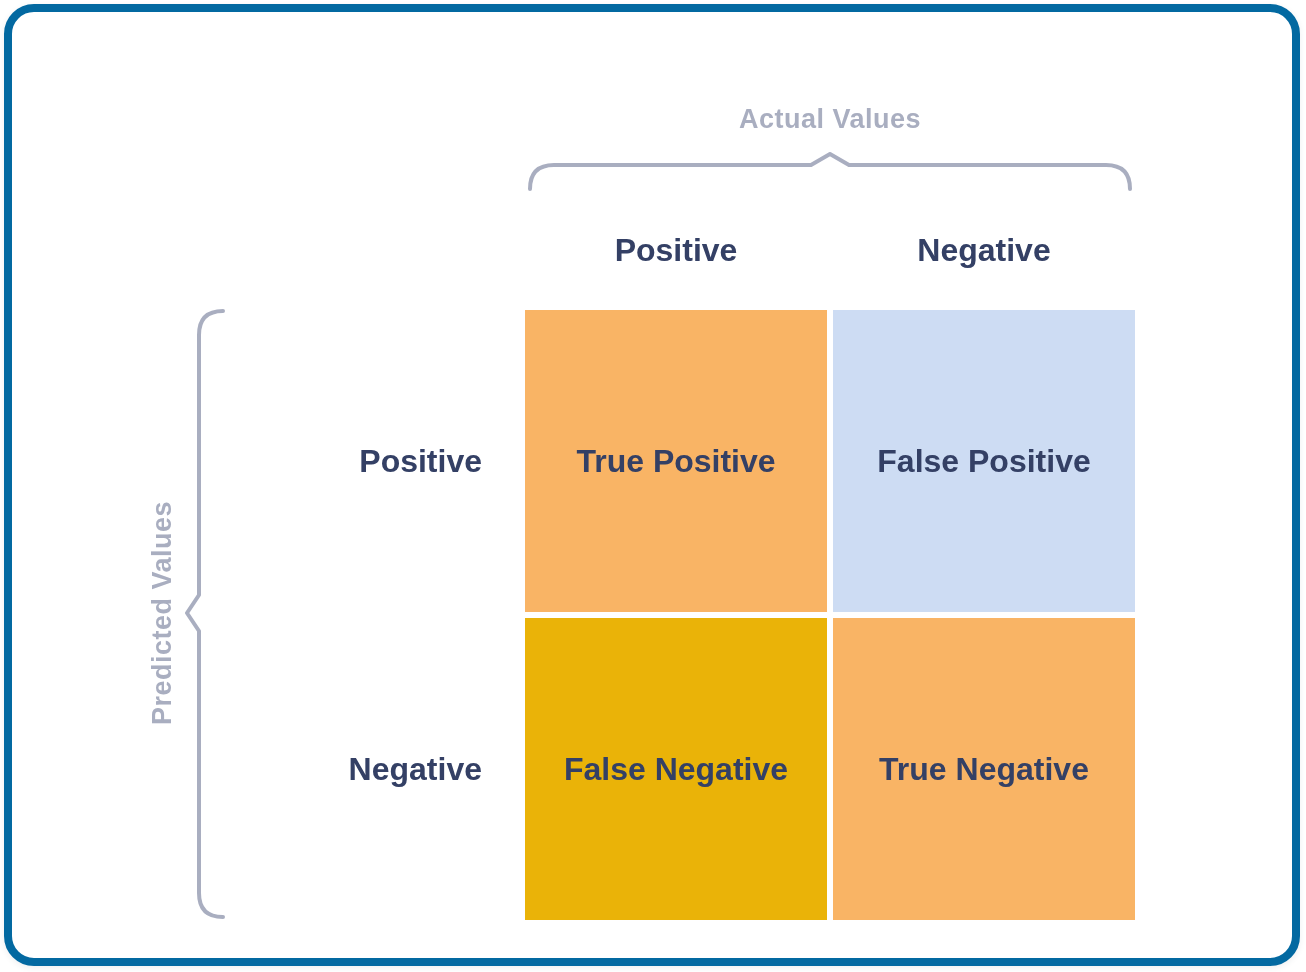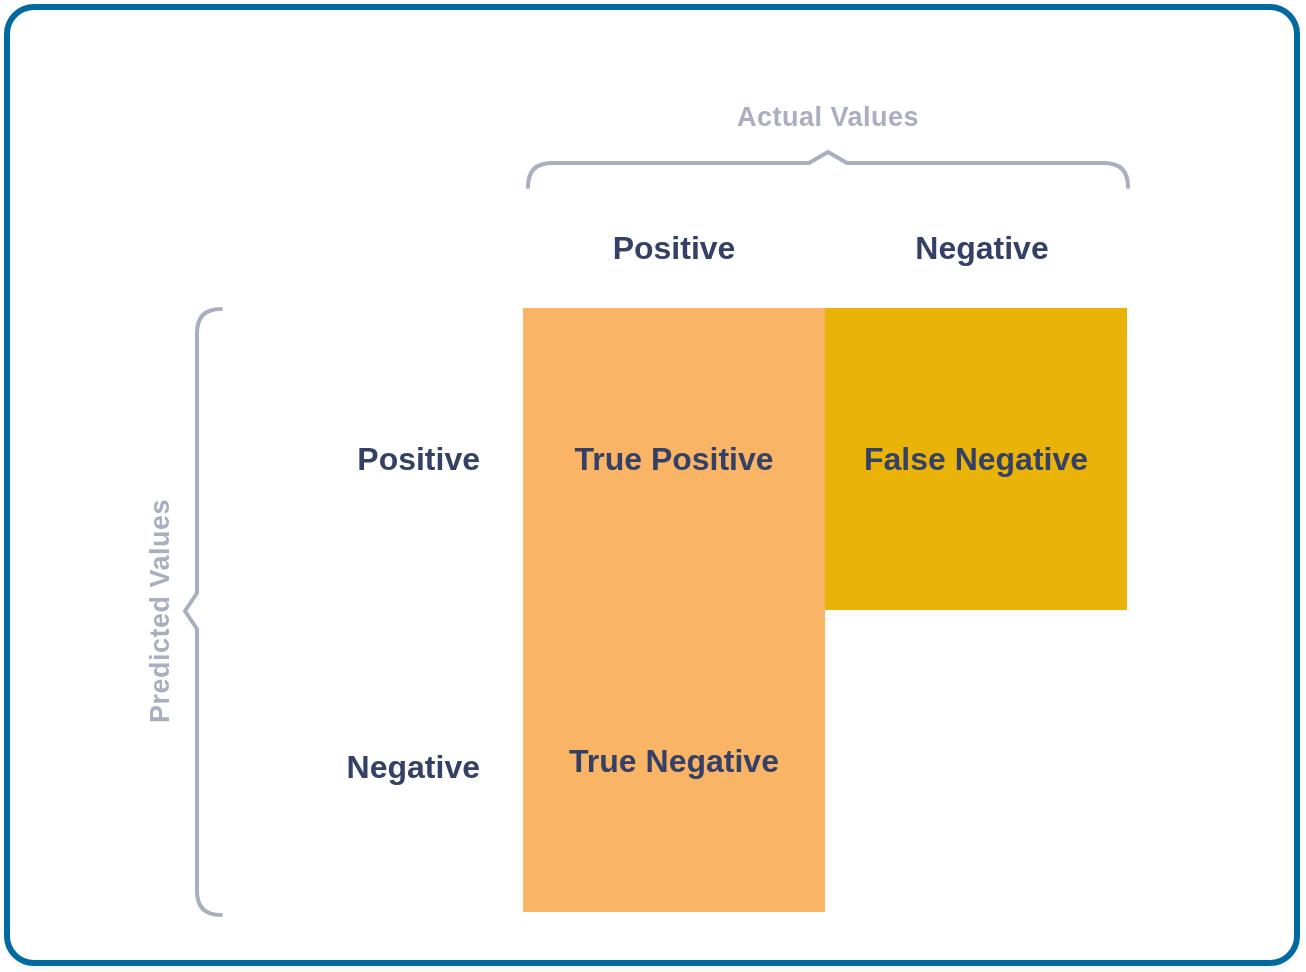--- a/index.html
+++ b/index.html
@@ -12,21 +12,21 @@
     position: relative;
     width: 1306px;
     height: 972px;
     overflow: hidden;
   }
   .card {
     position: absolute;
     left: 4px; top: 4px;
     width: 1296px; height: 962px;
     background: #ffffff;
-    border: 6px solid #0369a1;
+    border: 8px solid #0369a1;
     border-radius: 30px;
     box-shadow: 0 2px 6px rgba(40,45,60,0.08);
     box-sizing: border-box;
   }
   .axis-label {
     position: absolute;
     color: #a9aec0;
     font-weight: bold;
     font-size: 27px;
     letter-spacing: 0.5px;
@@ -80,20 +80,21 @@
     white-space: nowrap;
   }
   .row-label.row-1 { top: 298px; }
   .row-label.row-2 { top: 606px; }
   .grid {
     position: absolute;
     left: 513px; top: 298px;
     display: grid;
     grid-template-columns: 302px 302px;
     grid-template-rows: 302px 302px;
+    gap: 6px;
   }
   .cell {
     display: flex;
     align-items: center;
     justify-content: center;
     color: #344065;
     font-weight: bold;
     font-size: 32px;
     white-space: nowrap;
   }
@@ -119,18 +120,19 @@
       <path d="M41 3 Q17 3 17 27 L17 287 L5 305 L17 323 L17 585 Q17 609 41 609" fill="none" stroke-width="4" stroke-linecap="round" stroke-linejoin="round" stroke="#a9aec0"></path>
     </svg>
 
     <div class="axis-label pred-label">Predicted Values</div>
 
     <div class="row-label row-1">Positive</div>
     <div class="row-label row-2">Negative</div>
 
     <div class="grid">
       <div class="cell" style="background: rgb(249, 180, 101);">True Positive</div>
+      <div class="cell" style="background: rgb(205, 220, 243);">False Positive</div>
       <div class="cell" style="background: #eab308;">False Negative</div>
       <div class="cell" style="background: rgb(249, 180, 101);">True Negative</div>
     </div>
 
   </div>
 </div>
 
 </body></html>

